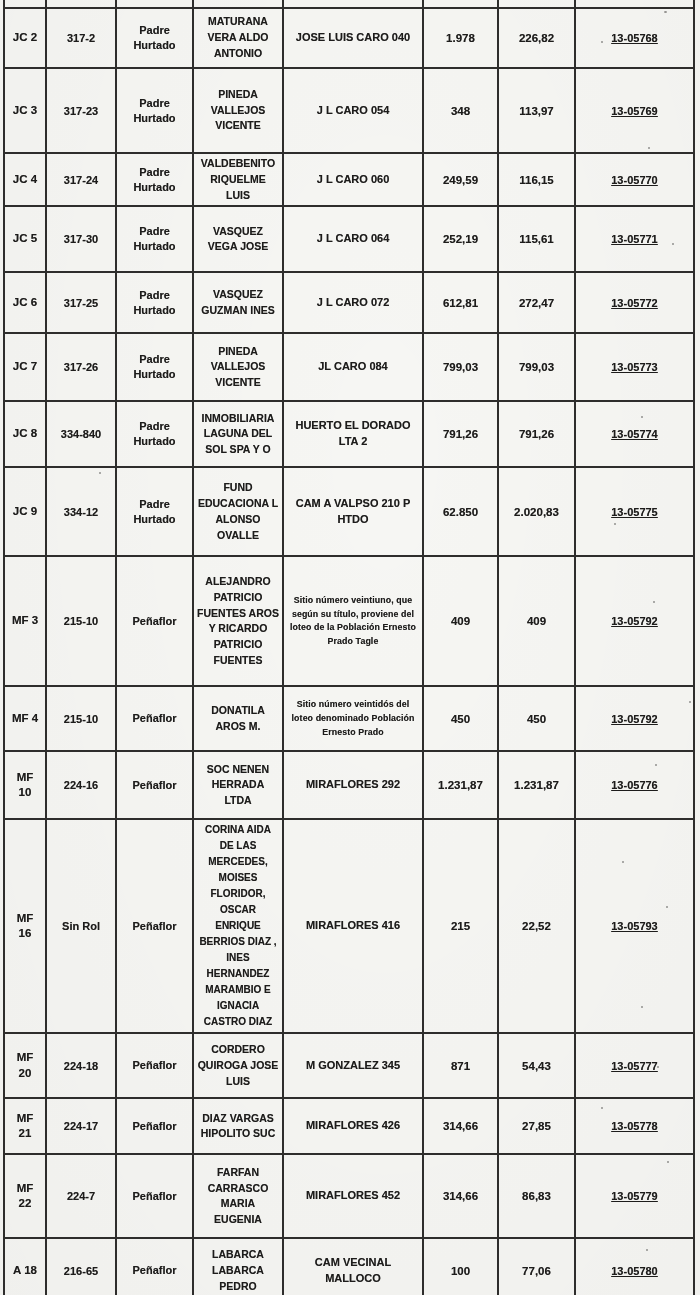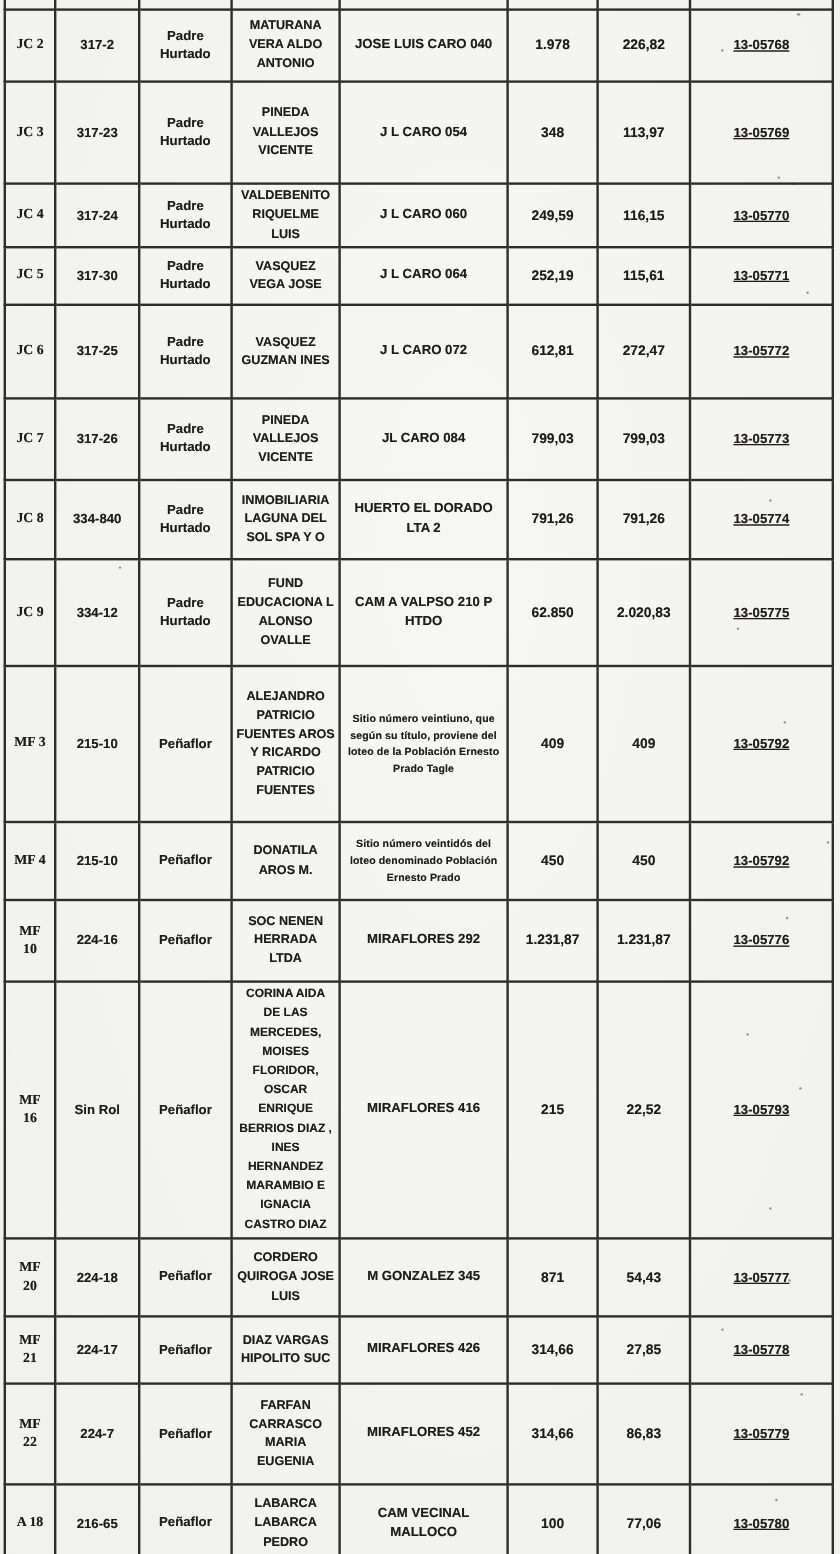--- a/index.html
+++ b/index.html
@@ -27,21 +27,21 @@
     border: 2px solid #2e2d2c;
     text-align: center;
     vertical-align: middle;
     padding: 2px 3px;
     color: #1d1c1b;
     font-weight: 700;
     overflow: hidden;
     text-shadow: 0 0 0.5px rgba(40,40,40,0.55);
   }
   tr.phantom td { border-top: none; }
-  .c-id      { font-size: 11.5px; white-space: pre-line; line-height: 1.35; font-family: Liberation Serif, serif; }
+  .c-id      { font-size: 11.5px; white-space: pre-line; line-height: 1.35; }
   .c-rol     { font-size: 11px; }
   .c-comuna  { font-size: 11px; line-height: 1.35; }
   .c-owner   { font-size: 10.5px; line-height: 1.5; }
   .c-address { font-size: 11px; line-height: 1.45; }
   .c-num     { font-size: 11.5px; border-radius: 10px; }
   .c-doc     { font-size: 11px; text-decoration: underline; }
   tr.small-address .c-address {
     font-size: 8.8px;
     line-height: 1.55;
     letter-spacing: 0.1px;
@@ -105,31 +105,31 @@
         <tr style="height: 52px;">
           <td class="c-id">JC 4</td>
           <td class="c-rol">317-24</td>
           <td class="c-comuna">Padre Hurtado</td>
           <td class="c-owner">VALDEBENITO RIQUELME LUIS</td>
           <td class="c-address">J L CARO 060</td>
           <td class="c-num">249,59</td>
           <td class="c-num">116,15</td>
           <td class="c-doc">13-05770</td>
         </tr>
-        <tr style="height: 48px;">
+        <tr style="height: 66px;">
           <td class="c-id">JC 5</td>
           <td class="c-rol">317-30</td>
           <td class="c-comuna">Padre Hurtado</td>
           <td class="c-owner">VASQUEZ VEGA JOSE</td>
           <td class="c-address">J L CARO 064</td>
           <td class="c-num">252,19</td>
           <td class="c-num">115,61</td>
           <td class="c-doc">13-05771</td>
         </tr>
-        <tr style="height: 78px;">
+        <tr style="height: 61px;">
           <td class="c-id">JC 6</td>
           <td class="c-rol">317-25</td>
           <td class="c-comuna">Padre Hurtado</td>
           <td class="c-owner">VASQUEZ GUZMAN INES</td>
           <td class="c-address">J L CARO 072</td>
           <td class="c-num">612,81</td>
           <td class="c-num">272,47</td>
           <td class="c-doc">13-05772</td>
         </tr>
         <tr style="height: 68px;">

